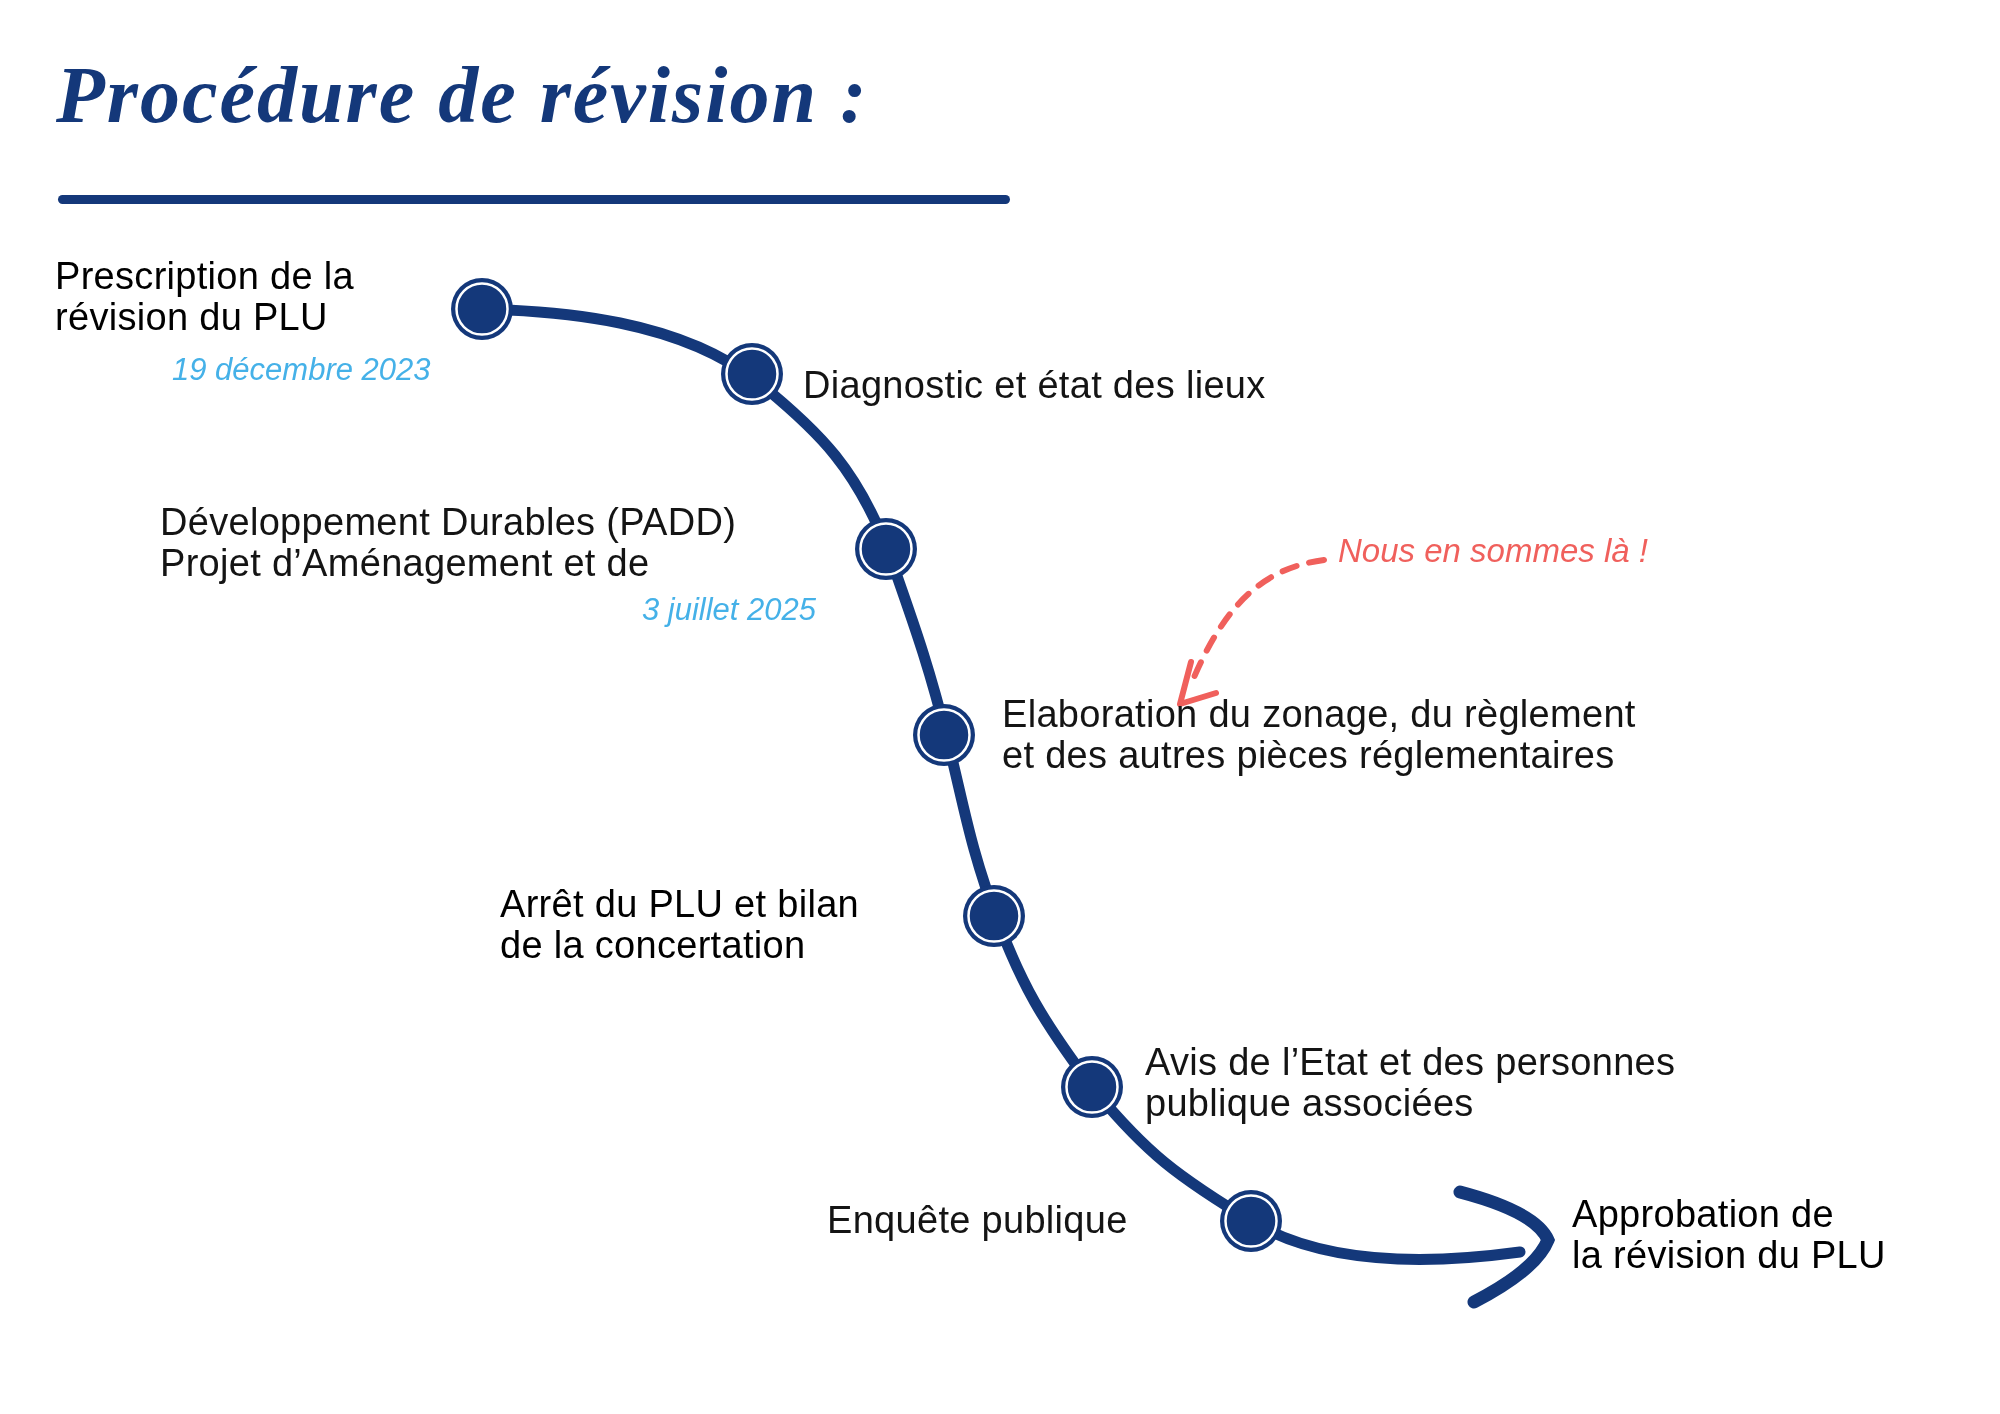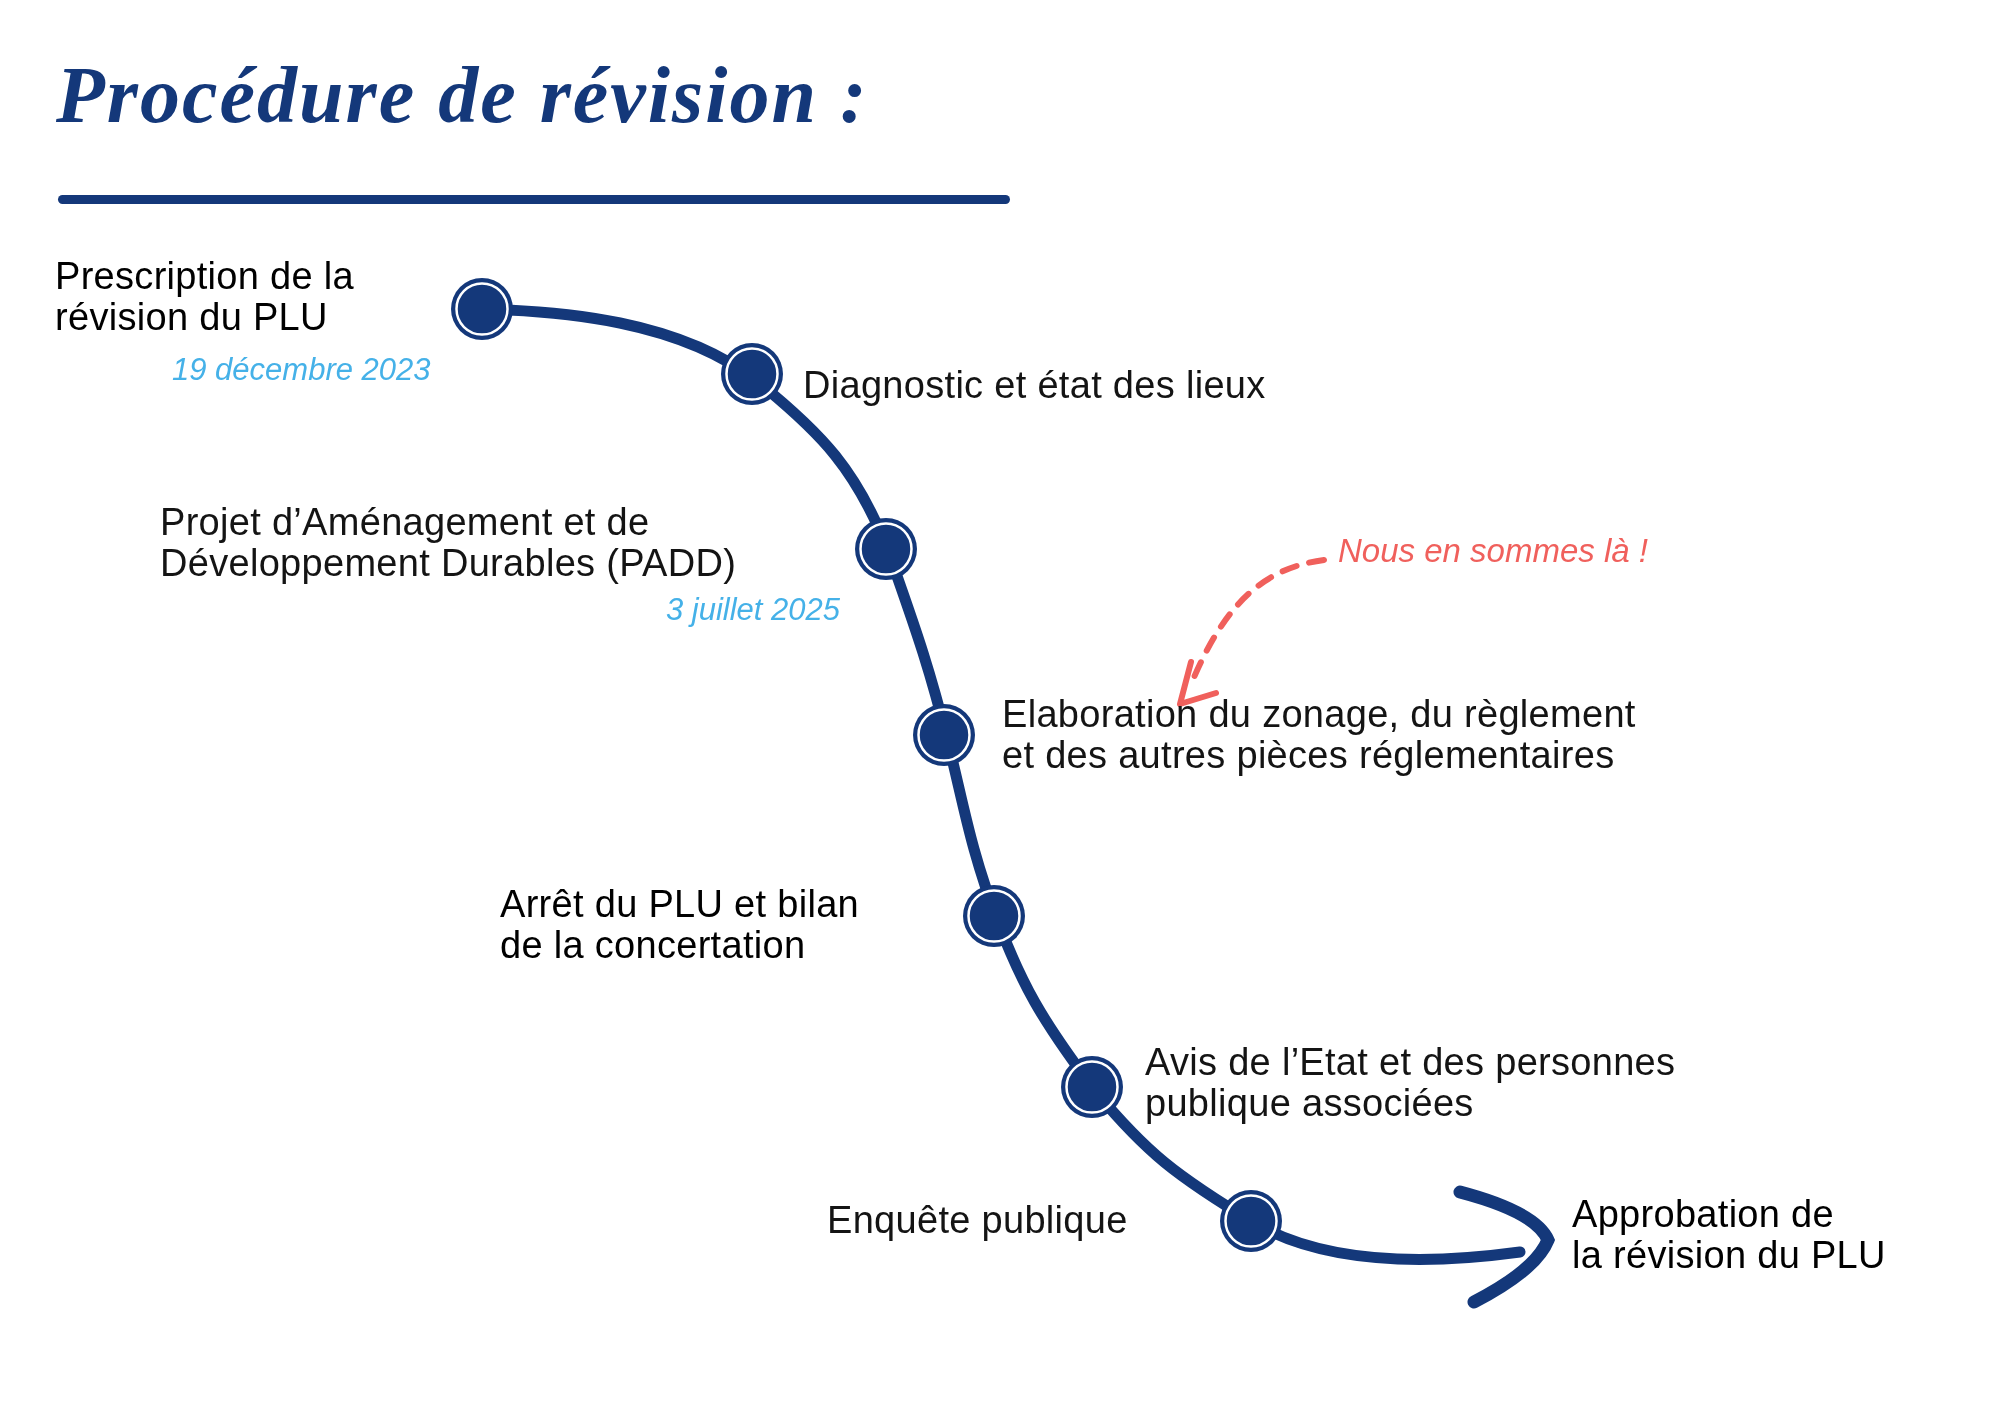--- a/index.html
+++ b/index.html
@@ -119,24 +119,24 @@
     <span class="l">Prescription de la</span>
     <span class="l">révision du PLU</span>
   </div>
   <div class="date" style="left:172px; top:352px;">19 décembre 2023</div>
 
   <div class="label" style="left:803px; top:365px;">
     <span class="l">Diagnostic et état des lieux</span>
   </div>
 
   <div class="label" style="left:160px; top:502px;">
+    <span class="l">Développement Durables (PADD)</span>
     <span class="l">Projet d’Aménagement et de</span>
-    <span class="l">Développement Durables (PADD)</span>
   </div>
-  <div class="date date-right" style="left:440px; top:592px; width:400px;">3 juillet 2025</div>
+  <div class="date date-right" style="left:416px; top:592px; width:400px;">3 juillet 2025</div>
 
   <div class="annotation">Nous en sommes là !</div>
 
   <div class="label" style="left:1002px; top:694px;">
     <span class="l">Elaboration du zonage, du règlement</span>
     <span class="l">et des autres pièces réglementaires</span>
   </div>
 
   <div class="label bold" style="left:500px; top:884px;">
     <span class="l">Arrêt du PLU et bilan</span>

